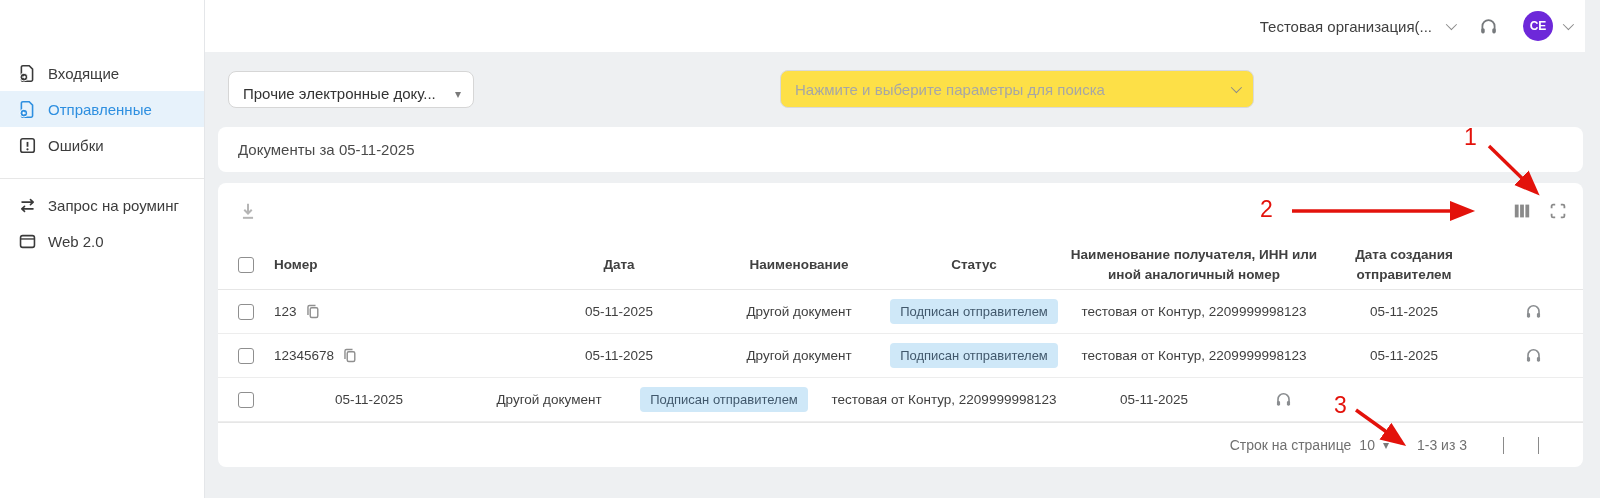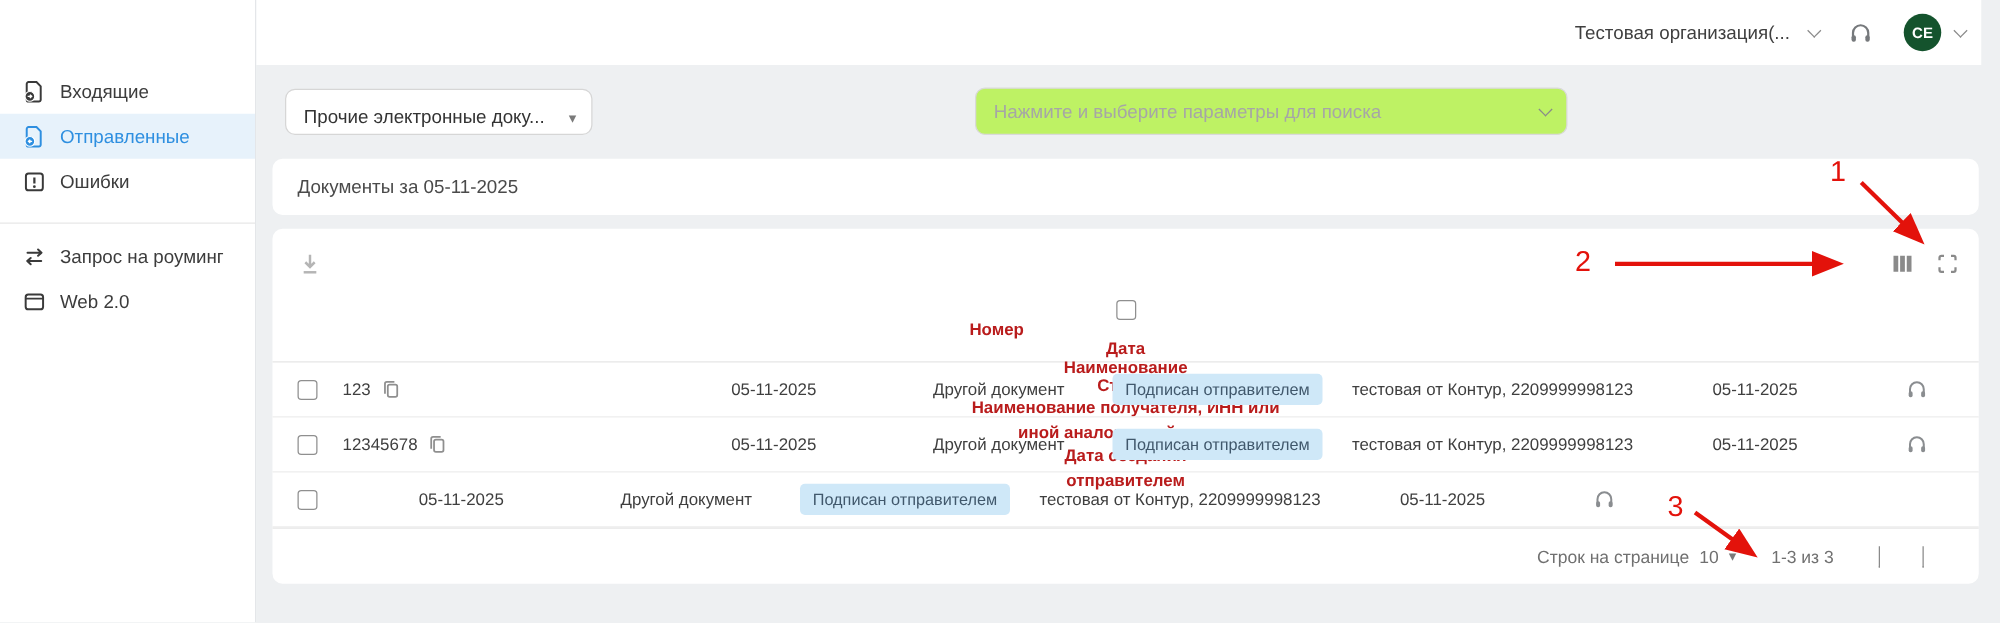--- a/index.html
+++ b/index.html
@@ -27,52 +27,52 @@
   .topbar { position:absolute; left:191px; top:0; width:1394px; height:52px;
     background:#fff; display:flex; align-items:center; justify-content:flex-end;
     gap:24px; padding-right:14px; }
   .org { display:flex; align-items:center; gap:14px; font-size:15px;
     color:#3f3f3f; cursor:pointer; }
   .chev { width:8px; height:8px; border-right:1.7px solid #8a8a8a;
     border-bottom:1.7px solid #8a8a8a; transform:rotate(45deg) translateY(-2px); }
   .chev.left  { transform:rotate(135deg); }
   .chev.right { transform:rotate(-45deg); }
   .hp-icon { width:21px; height:21px; color:#76797c; cursor:pointer; }
-  .avatar { width:30px; height:30px; border-radius:50%; background:#14532d;
+  .avatar { width:30px; height:30px; border-radius:50%; background:#6d28d9;
     color:#fff; font-size:12px; font-weight:bold; display:flex;
     align-items:center; justify-content:center; cursor:pointer; }
   .user-menu { display:flex; align-items:center; gap:10px; cursor:pointer; }
   
   .doc-type { position:absolute; left:228px; top:71px; width:246px; height:37px;
     background:#fff; border:1px solid #d6d6d6; border-radius:8px; display:flex;
     align-items:center; justify-content:space-between; padding:8px 12px 0 14px;
     font-size:15px; color:#333; cursor:pointer; }
   .caret { color:#7a7a7a; font-size:12px; }
   .search-box { position:absolute; left:780px; top:70px; width:474px; height:38px;
-    background:#bef264; border:1px solid #d9d9d9; border-radius:8px; display:flex;
+    background:#fde047; border:1px solid #d9d9d9; border-radius:8px; display:flex;
     align-items:center; padding:0 14px; gap:8px; }
   .search-box input { flex:1; border:none; outline:none; font-size:15px;
     font-family:inherit; color:#3f3f3f; background:transparent; }
   .search-box input::placeholder { color:#a6a6a6; }
   
   .section-card { position:absolute; left:218px; top:127px; width:1365px;
     height:45px; background:#fff; border-radius:8px; display:flex;
     align-items:center; padding-left:20px; font-size:15px; color:#4a4a4a; }
   .table-card { position:absolute; left:218px; top:183px; width:1365px;
     height:284px; background:#fff; border-radius:8px; }
   .dl-btn { position:absolute; left:20px; top:18px; width:20px; height:22px;
     color:#b5b5b5; cursor:pointer; }
   .cols-btn { position:absolute; left:1295px; top:19px; width:18px; height:18px;
     cursor:pointer; }
   .fs-btn { position:absolute; left:1331px; top:19px; width:18px; height:18px;
     cursor:pointer; }
   
   .thead { position:absolute; left:0; top:57px; width:1365px; height:50px;
     display:flex; align-items:center; border-bottom:1px solid #e6e6e6;
-    font-size:13.5px; color:#b91c1c; font-weight:bold;flex-direction:column; }
+    font-size:13.5px; color:#404040; font-weight:bold; }
   .trow { display:flex; align-items:center; height:44px;
     border-bottom:1px solid #ededed; font-size:13.5px; color:#3f3f3f; }
   .tbody { position:absolute; left:0; top:107px; width:1365px; }
   .c-check { width:56px; display:flex; justify-content:center; }
   .c-number { width:250px; display:flex; align-items:center; gap:7px; }
   .c-date { width:190px; text-align:center; }
   .c-name { width:170px; text-align:center; }
   .c-status { width:180px; display:flex; justify-content:center; }
   .c-recipient { width:260px; text-align:center; line-height:1.45; }
   .c-created { width:160px; text-align:center; line-height:1.45; }

